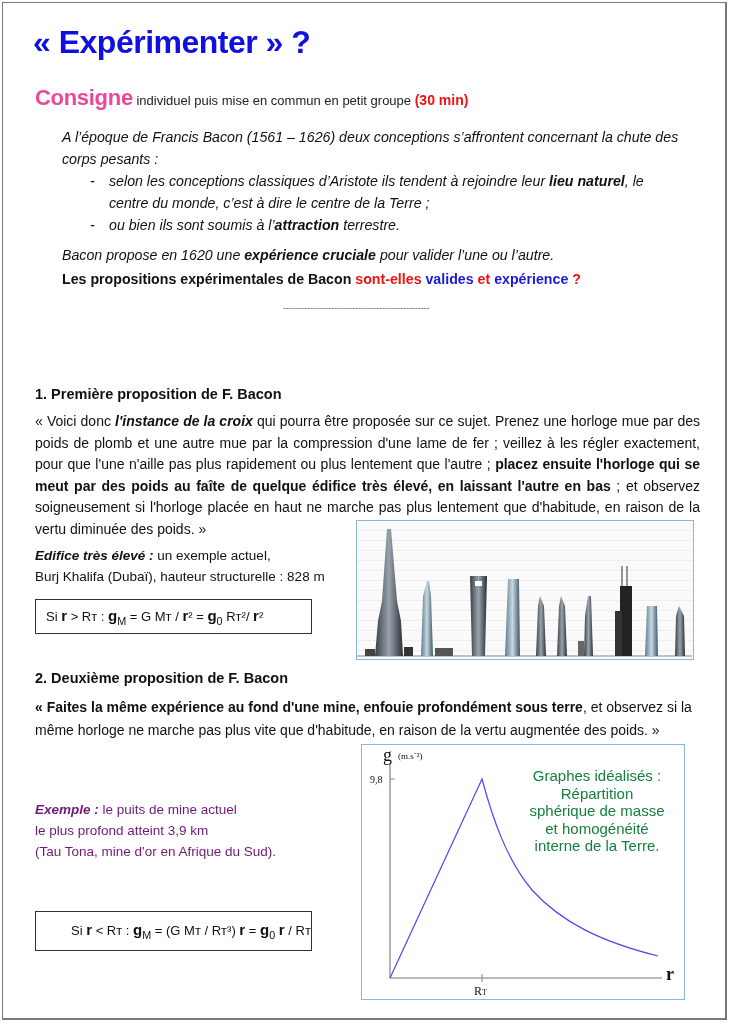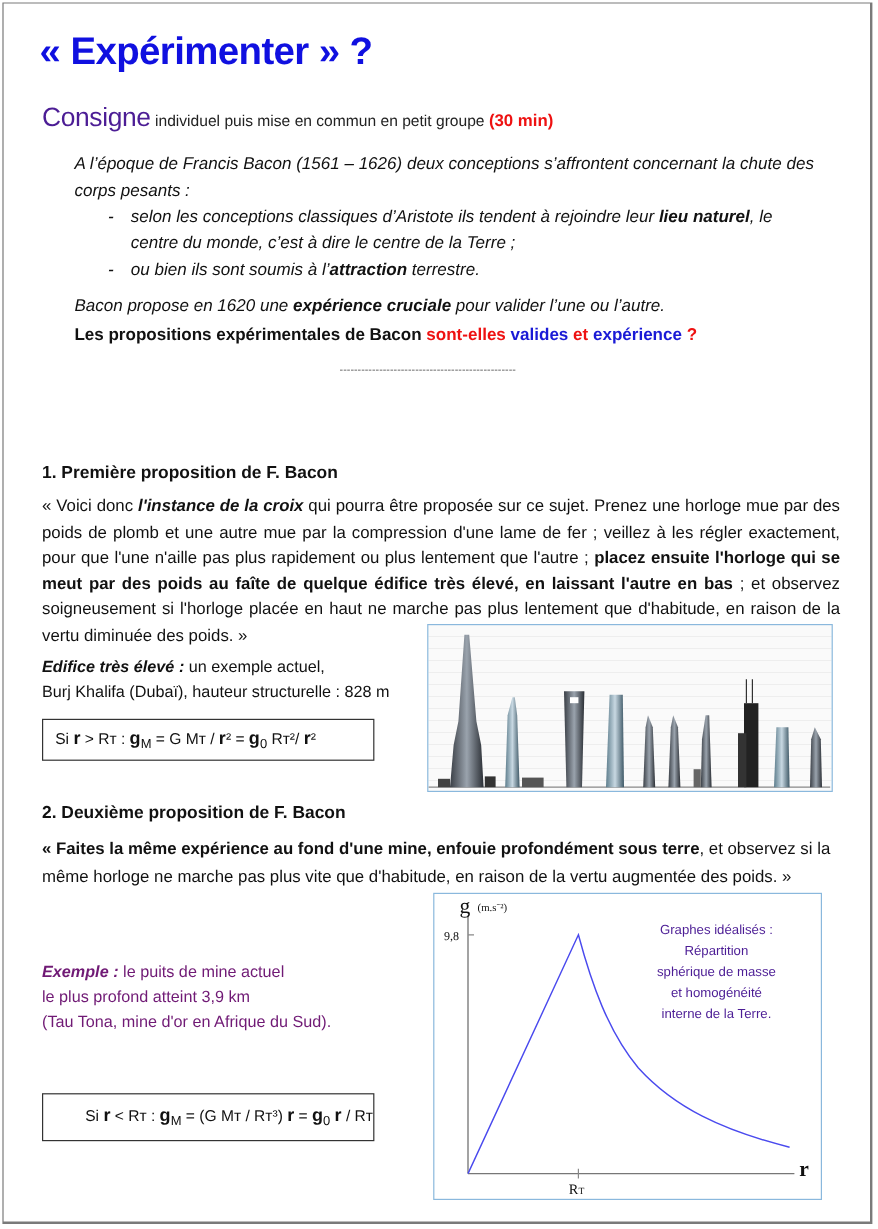--- a/index.html
+++ b/index.html
@@ -1,20 +1,20 @@
 <!DOCTYPE html>
 <html><head>
 <meta charset="utf-8">
 <style>
   html, body { margin: 0; padding: 0; background: #ffffff; }
   body { width: 732px; height: 1024px; position: relative; overflow: hidden; font-family: "Liberation Sans", sans-serif; color: #111; }
   .frame { position: absolute; left: 2px; top: 2px; width: 725px; height: 1018px; border: 1.5px solid #7a7a7a; border-right-width: 2px; border-bottom-width: 2px; box-sizing: border-box; }
   .title { position: absolute; left: 33px; top: 24px; font-size: 32px; font-weight: bold; color: #1010e0; letter-spacing: -0.5px; }
   .consigne { position: absolute; left: 35px; top: 85px; font-size: 13px; color: #222; white-space: nowrap; }
-  .consigne .c-word { font-size: 22px; font-weight: normal; color: #4c1d95; letter-spacing: -0.3px; }
+  .consigne .c-word { font-size: 22px; font-weight: bold; color: #ec4899; letter-spacing: -0.3px; }
   .consigne .c-time { font-size: 14px; font-weight: bold; color: #ee1111; }
   .intro { position: absolute; left: 62px; top: 126px; width: 620px; font-size: 14.2px; font-style: italic; line-height: 22px; color: #111; }
   .intro p { margin: 0; }
   .intro ul { margin: 0; padding: 0; list-style: none; }
   .intro li { position: relative; padding-left: 47px; }
   .intro li .dash { position: absolute; left: 28px; top: 0; }
   .intro b { font-weight: bold; }
   .intro .p2 { margin-top: 8px; }
   .question { position: absolute; left: 62px; top: 271px; font-size: 14.2px; font-weight: bold; color: #111; white-space: nowrap; }
   .red { color: #ee1111; } .blue { color: #1a1ad6; }
@@ -29,21 +29,21 @@
   .box b { font-size: 15px; }
   .box1 { left: 35px; top: 599px; width: 277px; height: 35px; }
   .box2 { left: 35px; top: 911px; width: 277px; height: 40px; padding-left: 35px; }
   .skyline { position: absolute; left: 356px; top: 520px; width: 338px; height: 140px; border: 1.5px solid #8ab8dd; box-sizing: border-box; background: repeating-linear-gradient(#fafafa 0 9px, #eeeeee 9px 10px); }
   .h2 { position: absolute; left: 35px; top: 670px; font-size: 14.5px; font-weight: bold; color: #111; }
   .quote2 { position: absolute; left: 35px; top: 696px; width: 665px; font-size: 14px; line-height: 23px; color: #111; }
   .quote2 b { font-weight: bold; }
   .exemple { position: absolute; left: 35px; top: 799px; font-size: 13.5px; line-height: 21px; color: #701a75; white-space: nowrap; }
   .graph { position: absolute; left: 361px; top: 744px; width: 324px; height: 256px; border: 1.5px solid #8ab8dd; box-sizing: border-box; }
   .graph svg { position: absolute; left: 0; top: 0; }
-  .gnote { position: absolute; left: 160px; top: 22px; width: 150px; text-align: center; font-size: 11px; line-height: 17.5px; color: #4c1d95; }
+  .gnote { position: absolute; left: 160px; top: 22px; width: 150px; text-align: center; font-size: 15px; line-height: 17.5px; color: #15803d; }
 </style>
 </head>
 <body>
 
 <div class="frame"></div>
 
 <div class="title">« Expérimenter » ?</div>
 
 <div class="consigne">
   <span class="c-word">Consigne</span>

